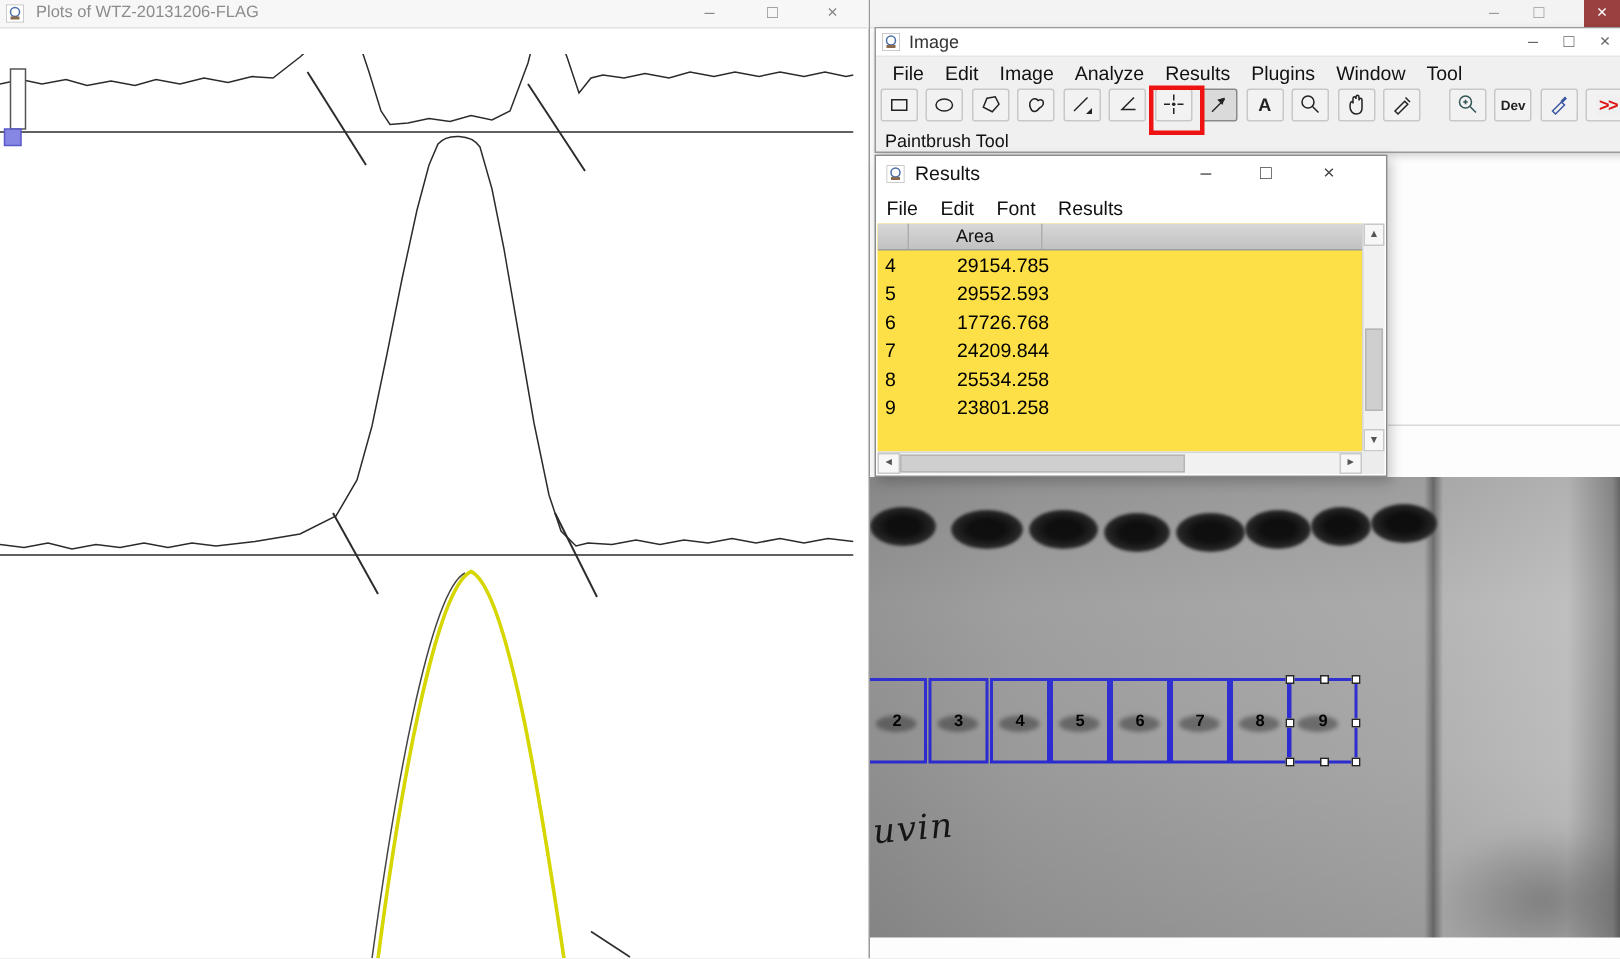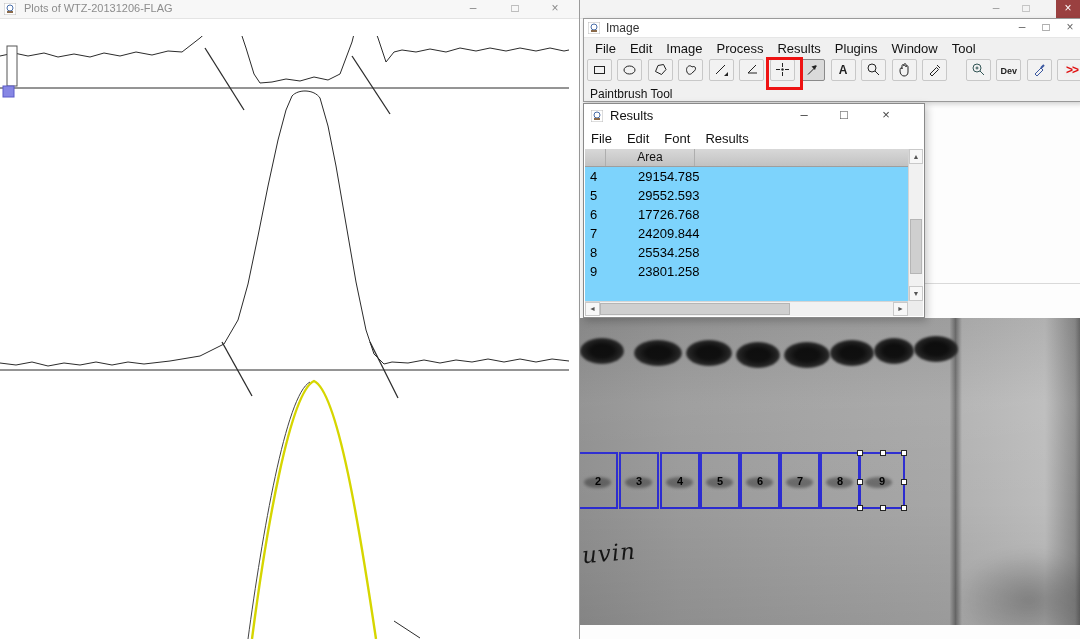--- a/index.html
+++ b/index.html
@@ -75,21 +75,21 @@
 
   
   .reswin{position:absolute;left:583px;top:103px;width:342px;height:215px;background:#fff;
        border:1px solid #8a8a8a;box-sizing:border-box;z-index:7;box-shadow:2px 3px 8px rgba(0,0,0,.22);}
   .reswin .tbar{position:relative;height:24px;background:#fff;}
   .rtitle{position:absolute;left:26px;top:4px;font-size:13px;color:#111;}
   .rctl{position:absolute;top:0;width:40px;height:24px;text-align:center;line-height:22px;
        font-size:13px;color:#444;}
   .resmenu{height:20px;display:flex;align-items:center;padding-left:7px;font-size:13px;color:#111;}
   .resmenu span{margin-right:15px;}
-  .restable{position:absolute;left:1px;top:45px;right:16px;bottom:16px;background:#7dd3fc;overflow:hidden;}
+  .restable{position:absolute;left:1px;top:45px;right:16px;bottom:16px;background:#fde047;overflow:hidden;}
   .rheader{height:17px;background:linear-gradient(#d8d8d8,#c2c2c2);border-bottom:1px solid #9e9e9e;
        display:flex;}
   .rh-num{width:20px;border-right:1px solid #aeaeae;}
   .rh-area{width:88px;text-align:center;font-size:12px;color:#111;line-height:16px;
        border-right:1px solid #aeaeae;}
   .rrow{height:19px;display:flex;font-size:13px;color:#000;align-items:center;}
   .rr-num{width:20px;padding-left:5px;box-sizing:border-box;}
   .rr-val{padding-left:2px;margin-left:31px;}
   .vscroll{position:absolute;top:45px;right:1px;width:15px;bottom:16px;background:#f1f1f1;
        border-left:1px solid #d5d5d5;box-sizing:border-box;}
@@ -185,21 +185,21 @@
       </svg>
       <span class="ijtitle">Image</span>
       <span class="ijctl" style="right:48px;">–</span>
       <span class="ijctl" style="right:24px;">□</span>
       <span class="ijctl" style="right:0;">×</span>
     </div>
     <div class="ijmenu">
       <span>File</span>
       <span>Edit</span>
       <span>Image</span>
-      <span>Process</span>
+      <span>Analyze</span>
       <span>Results</span>
       <span>Plugins</span>
       <span>Window</span>
       <span>Tool</span>
     </div>
     <div class="ijtools">
       <span class="tbtn">
         <svg width="15" height="15">
             <rect x="2.5" y="4.5" width="10" height="7" fill="none" stroke="#222"></rect>
           </svg>

